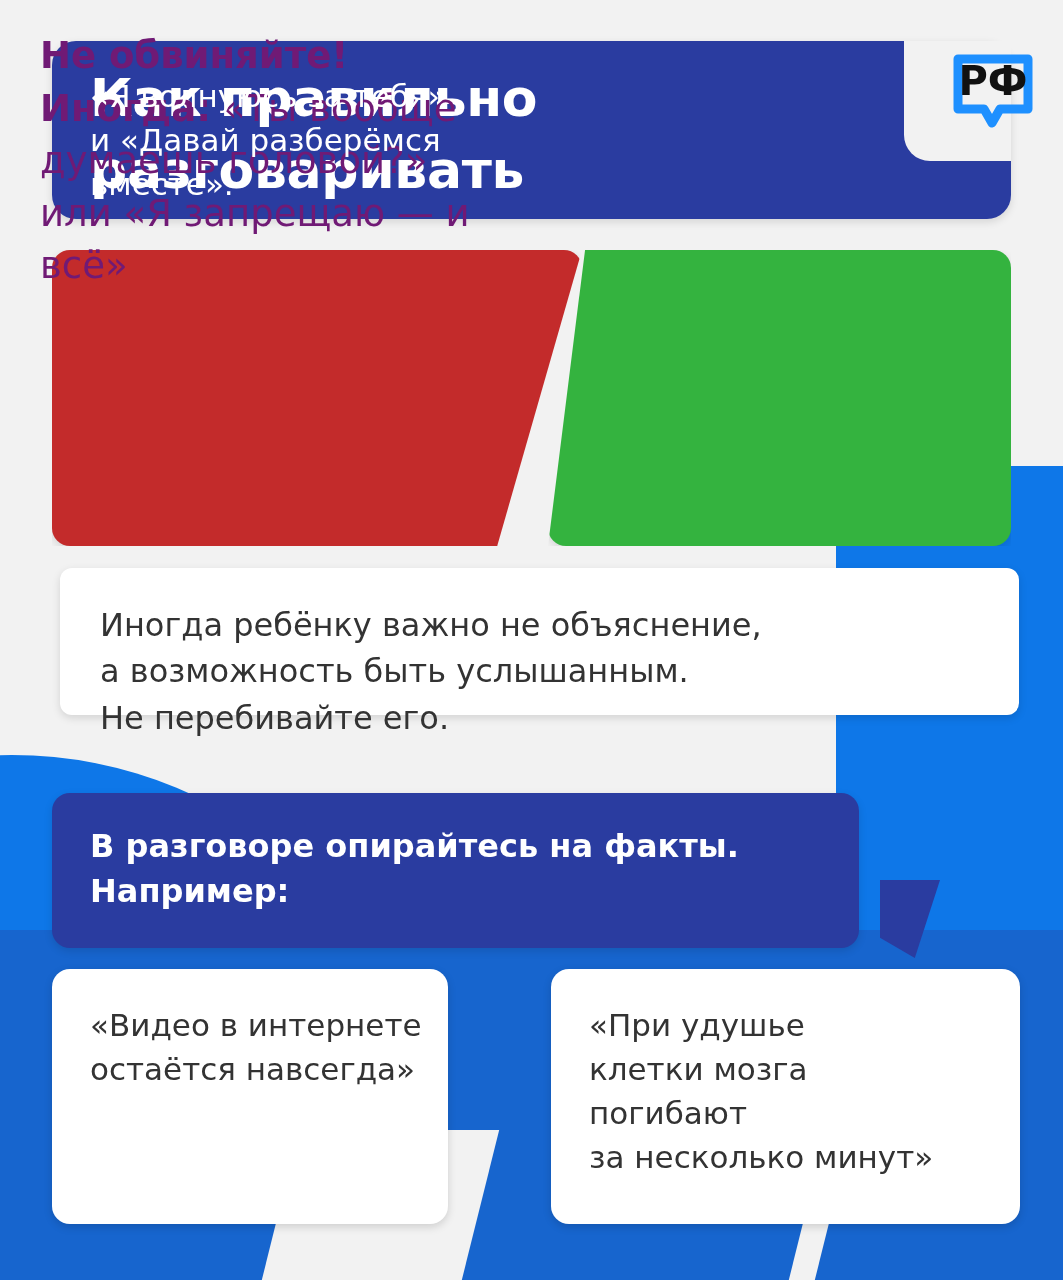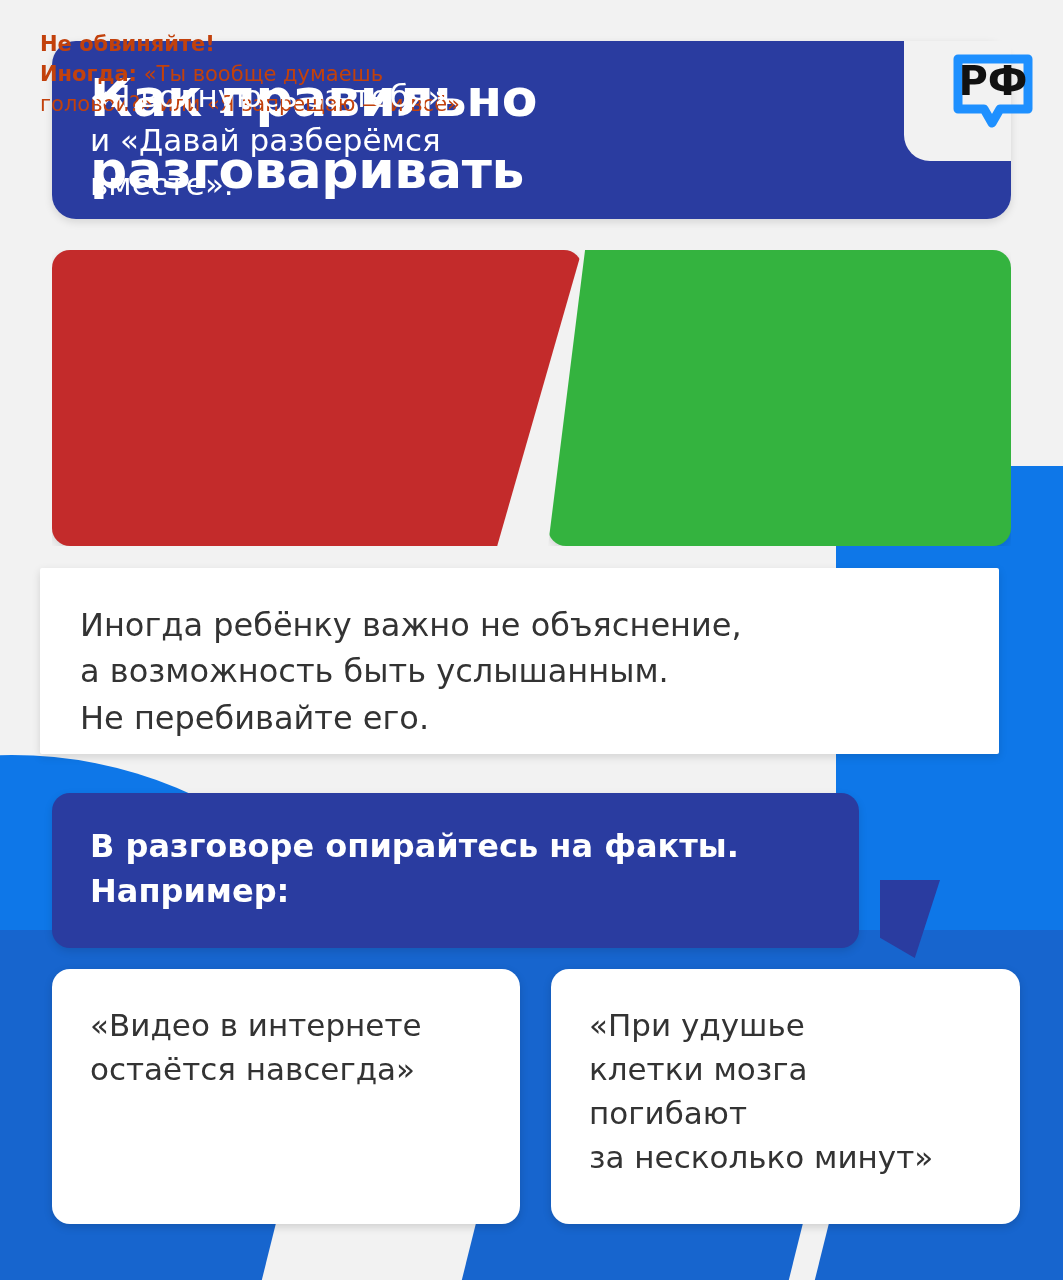--- a/index.html
+++ b/index.html
@@ -133,22 +133,22 @@
     background: #C32B2B;
     border-radius: 18px;
     box-shadow: 0 3px 8px rgba(0,0,0,.12);
     clip-path: polygon(0 0, 100% 0, 84% 100%, 0 100%);
   }
   .red-text {
     position: absolute;
     left: 40px;
     top: 30px;
     width: 430px;
-    color: #c2410c;
-    font-size: 21px;
+    color: #701a75;
+    font-size: 37px;
     line-height: 1.42;
   }
   .green-card {
     position: absolute;
     left: 548px;
     top: 250px;
     width: 463px;
     height: 296px;
     background: #34B33F;
     border-radius: 18px;
@@ -162,26 +162,26 @@
     width: 360px;
     color: #FFFFFF;
     font-size: 31px;
     line-height: 1.42;
   }
   .bold { font-weight: 700; }
 
   
   .note-card {
     position: absolute;
-    left: 40px;
+    left: 60px;
     top: 568px;
     width: 959px;
-    height: 186px;
+    height: 147px;
     background: #FFFFFF;
-    border-radius: 2px;
+    border-radius: 12px;
     box-shadow: 0 3px 8px rgba(0,0,0,.13);
   }
   .note-text {
     position: absolute;
     left: 40px;
     top: 34px;
     width: 880px;
     color: #333333;
     font-size: 32px;
     line-height: 1.45;
@@ -220,21 +220,21 @@
     white-space: pre-line;
   }
 
   
   .quote-card {
     position: absolute;
     background: #FFFFFF;
     border-radius: 18px;
     box-shadow: 0 3px 9px rgba(0,0,0,.15);
   }
-  .quote-left  { left: 52px;  top: 969px; width: 468px; height: 255px; }
+  .quote-left  { left: 52px;  top: 969px; width: 396px; height: 255px; }
   .quote-right { left: 542px; top: 969px; width: 469px; height: 255px; margin-left: 9px; }
   .quote-text {
     position: absolute;
     left: 38px;
     top: 34px;
     color: #333333;
     font-size: 31px;
     line-height: 1.42;
     white-space: pre-line;
   }

